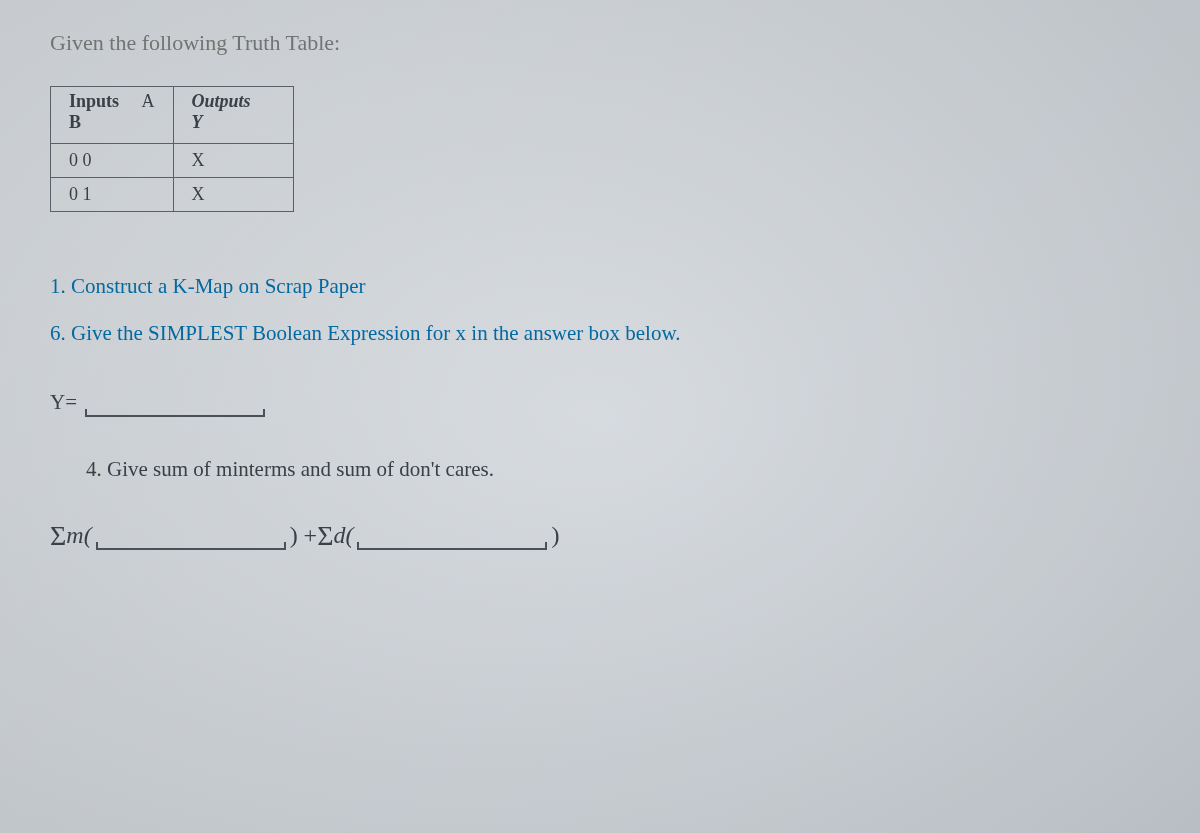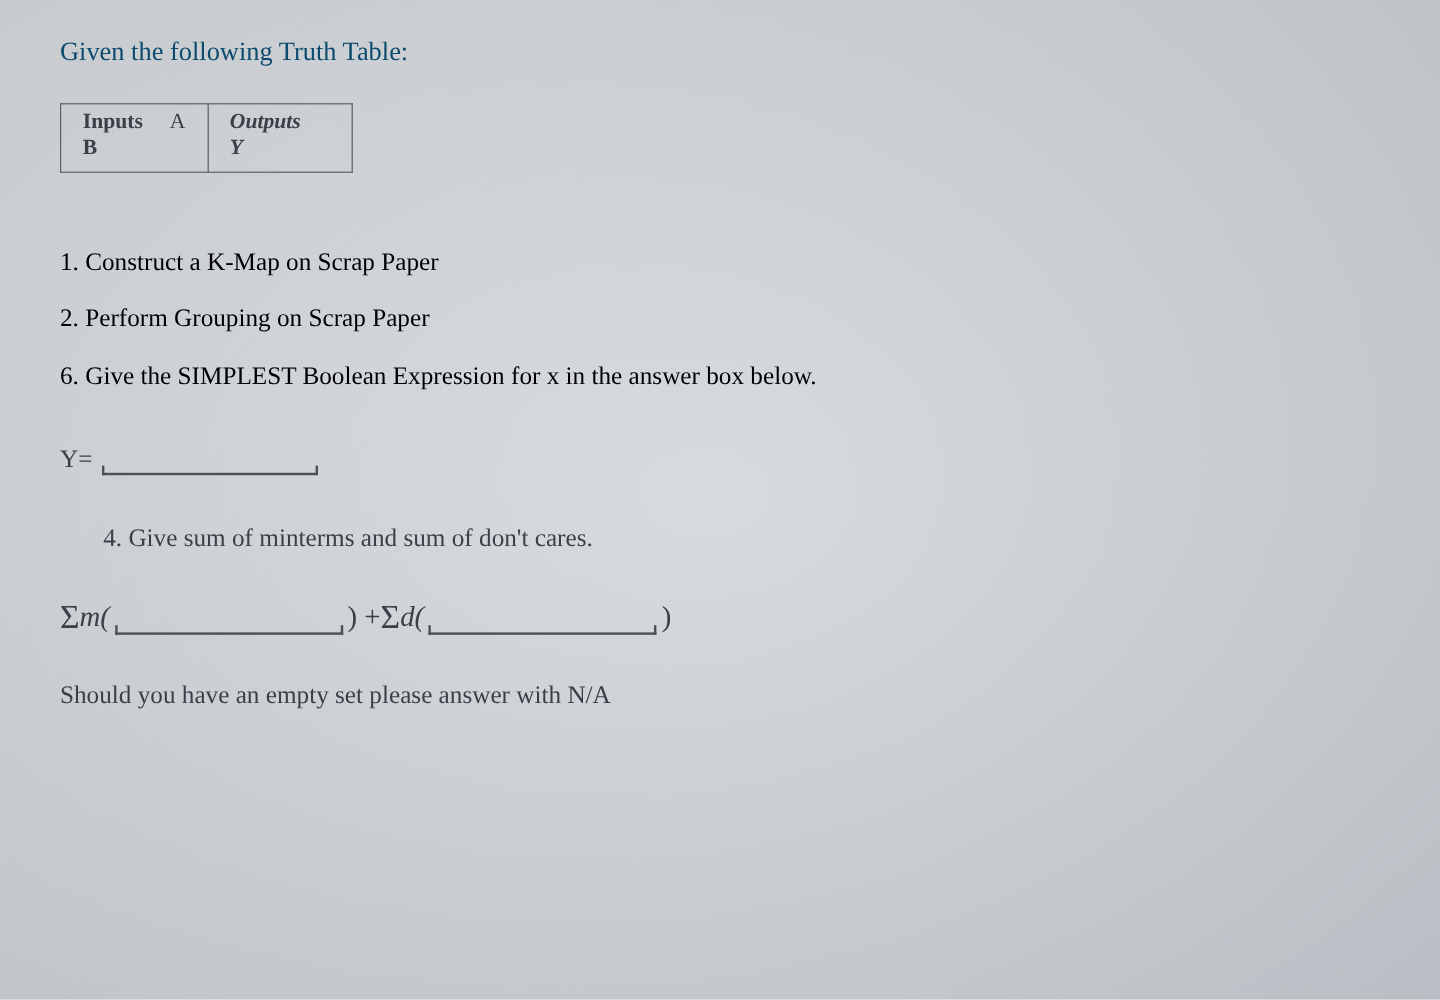--- a/index.html
+++ b/index.html
@@ -26,21 +26,21 @@
       bottom: 0;
       background: radial-gradient(ellipse at center, rgba(255,255,255,0.15) 0%, rgba(0,0,0,0.08) 100%);
       pointer-events: none;
     }
     .content {
       position: relative;
       z-index: 1;
     }
     .title {
       font-size: 22px;
-      color: #0c4a6e;
+      color: #737373;
       margin-bottom: 30px;
     }
     table.truth-table {
       border-collapse: collapse;
       margin-bottom: 60px;
     }
     table.truth-table th,
     table.truth-table td {
       border: 1px solid #5a6068;
       padding: 6px 18px;
@@ -58,21 +58,21 @@
     }
     table.truth-table .col-outputs {
       width: 120px;
       font-style: italic;
     }
     .instructions {
       margin-bottom: 40px;
     }
     .instructions p {
       font-size: 21px;
-      color: #000000;
+      color: #0369a1;
       margin-bottom: 18px;
       line-height: 1.4;
     }
     .answer-line {
       display: flex;
       align-items: center;
       font-size: 21px;
       margin-bottom: 40px;
     }
     .answer-line .label {
@@ -134,26 +134,33 @@
         <tr class="header-row">
       <td class="col-inputs">
         <b>Inputs</b>&nbsp;&nbsp;&nbsp;&nbsp;&nbsp;<span>A</span><br>
         <b>B</b>
       </td>
       <td class="col-outputs">
         <b>Outputs</b><br>
         <b>Y</b>
       </td>
     </tr>
+    <tr>
+      <td>0 0</td>
+      <td>X</td>
+    </tr>
+    <tr>
+      <td>0 1</td>
+      <td>X</td>
+    </tr>
   </tbody>
     </table>
 
   <div class="instructions">
     <p>1. Construct a K-Map on Scrap Paper</p>
-    <p>2. Perform Grouping on Scrap Paper</p>
     <p>6. Give the SIMPLEST Boolean Expression for x in the answer box below.</p>
   </div>
 
   <div class="answer-line">
     <span class="label">Y=</span>
     <span class="input-box"></span>
   </div>
 
   <p class="question4">4. Give sum of minterms and sum of don't cares.</p>
 
@@ -161,14 +168,13 @@
     <span class="sigma">Σ</span>
     <span>m(</span>
     <span class="input-box" style="min-width:190px;"></span>
     <span class="paren">) + </span>
     <span class="sigma">Σ</span>
     <span>d(</span>
     <span class="input-box" style="min-width:190px;"></span>
     <span class="paren">)</span>
   </div>
 
-  <p class="note">Should you have an empty set please answer with N/A</p>
 </div>
 
 </body></html>

